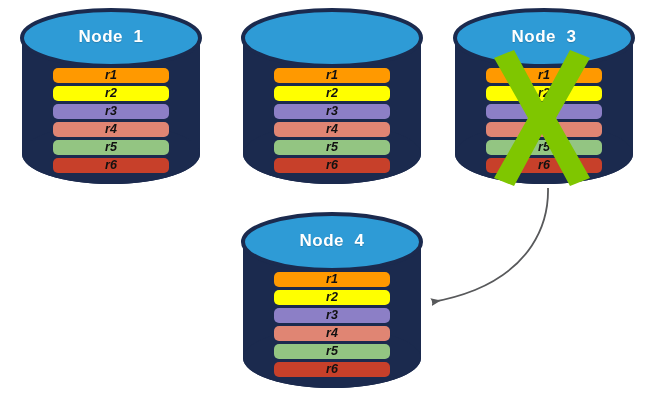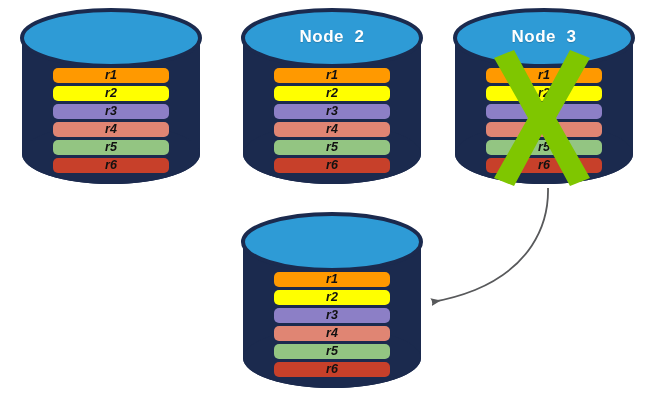--- a/index.html
+++ b/index.html
@@ -90,20 +90,21 @@
 <body>
 
 <div id="diagram-canvas">
 
   <div class="node" style="left:20px; top:8px; width:182px; height:176px;">
     <svg class="node-svg" width="182" height="176" viewBox="0 0 182 176">
       <path d="M2,30 L2,146 A 89 30 0 0 0 180,146 L180,30 Z" fill="#1B2A4E"></path>
       <ellipse cx="91" cy="146" rx="89" ry="30" fill="#1B2A4E"></ellipse>
       <ellipse cx="91" cy="30" rx="89" ry="28" fill="#2E9BD6" stroke="#1B2A4E" stroke-width="4"></ellipse>
     </svg>
+    <div class="node-title" style="top:19px;">Node  1</div>
     <div class="rows" style="top:60px;">
       <div class="row-bar" style="width:116px; background:#FF9900;">
         <span>r1</span>
       </div>
       <div class="row-bar" style="width:116px; background:#FFFF00;">
         <span>r2</span>
       </div>
       <div class="row-bar" style="width:116px; background:#8C7FC6;">
         <span>r3</span>
       </div>
@@ -118,21 +119,20 @@
       </div>
     </div>
   </div>
 
   <div class="node" style="left:241px; top:8px; width:182px; height:176px;">
     <svg class="node-svg" width="182" height="176" viewBox="0 0 182 176">
       <path d="M2,30 L2,146 A 89 30 0 0 0 180,146 L180,30 Z" fill="#1B2A4E"></path>
       <ellipse cx="91" cy="146" rx="89" ry="30" fill="#1B2A4E"></ellipse>
       <ellipse cx="91" cy="30" rx="89" ry="28" fill="#2E9BD6" stroke="#1B2A4E" stroke-width="4"></ellipse>
     </svg>
-    <div class="node-title" style="top:19px;">Node  2</div>
     <div class="rows" style="top:60px;">
       <div class="row-bar" style="width:116px; background:#FF9900;">
         <span>r1</span>
       </div>
       <div class="row-bar" style="width:116px; background:#FFFF00;">
         <span>r2</span>
       </div>
       <div class="row-bar" style="width:116px; background:#8C7FC6;">
         <span>r3</span>
       </div>
@@ -180,20 +180,21 @@
       <polygon points="0,8 20,0 48,52 76,0 96,8 62,68 96,128 76,136 48,84 20,136 0,128 34,68" fill="#7FC600"></polygon>
     </svg>
   </div>
 
   <div class="node" style="left:241px; top:212px; width:182px; height:176px;">
     <svg class="node-svg" width="182" height="176" viewBox="0 0 182 176">
       <path d="M2,30 L2,146 A 89 30 0 0 0 180,146 L180,30 Z" fill="#1B2A4E"></path>
       <ellipse cx="91" cy="146" rx="89" ry="30" fill="#1B2A4E"></ellipse>
       <ellipse cx="91" cy="30" rx="89" ry="28" fill="#2E9BD6" stroke="#1B2A4E" stroke-width="4"></ellipse>
     </svg>
+    <div class="node-title" style="top:19px;">Node  4</div>
     <div class="rows" style="top:60px;">
       <div class="row-bar" style="width:116px; background:#FF9900;">
         <span>r1</span>
       </div>
       <div class="row-bar" style="width:116px; background:#FFFF00;">
         <span>r2</span>
       </div>
       <div class="row-bar" style="width:116px; background:#8C7FC6;">
         <span>r3</span>
       </div>

